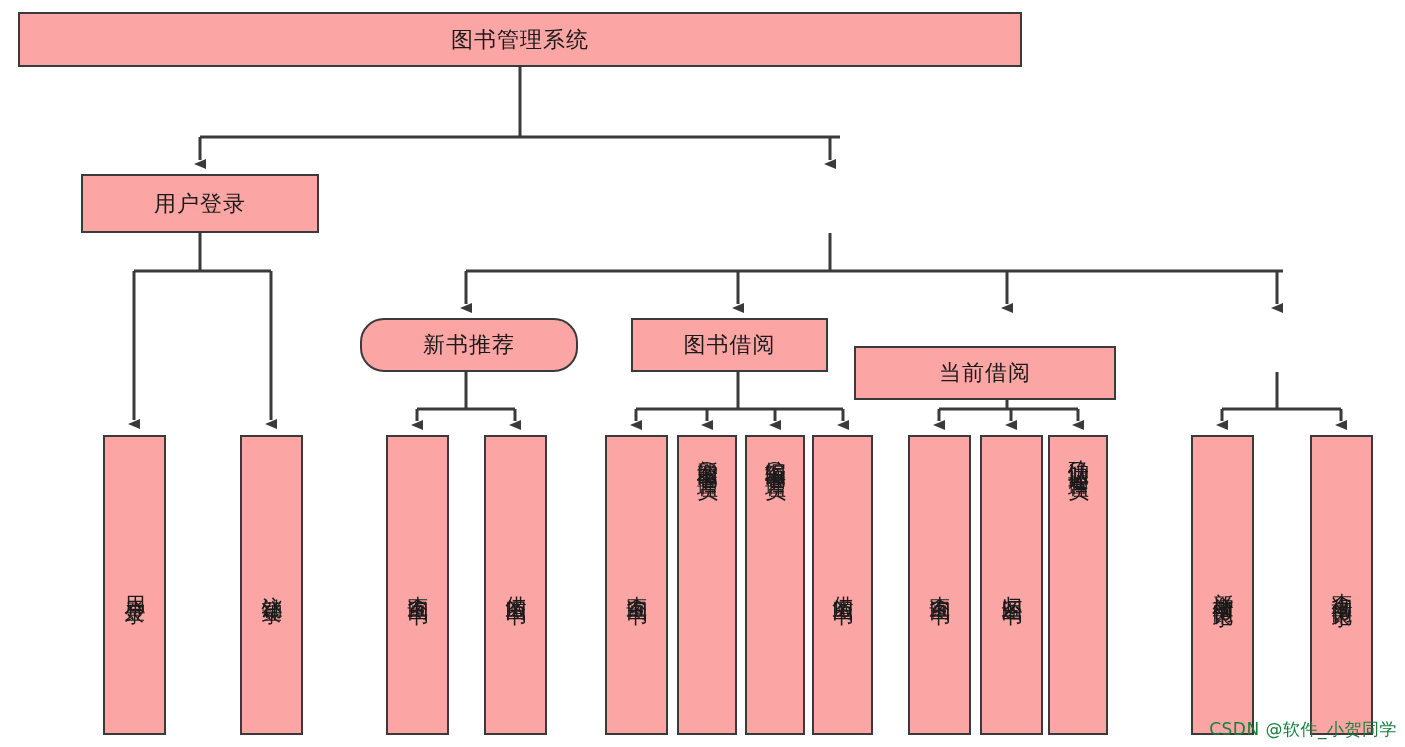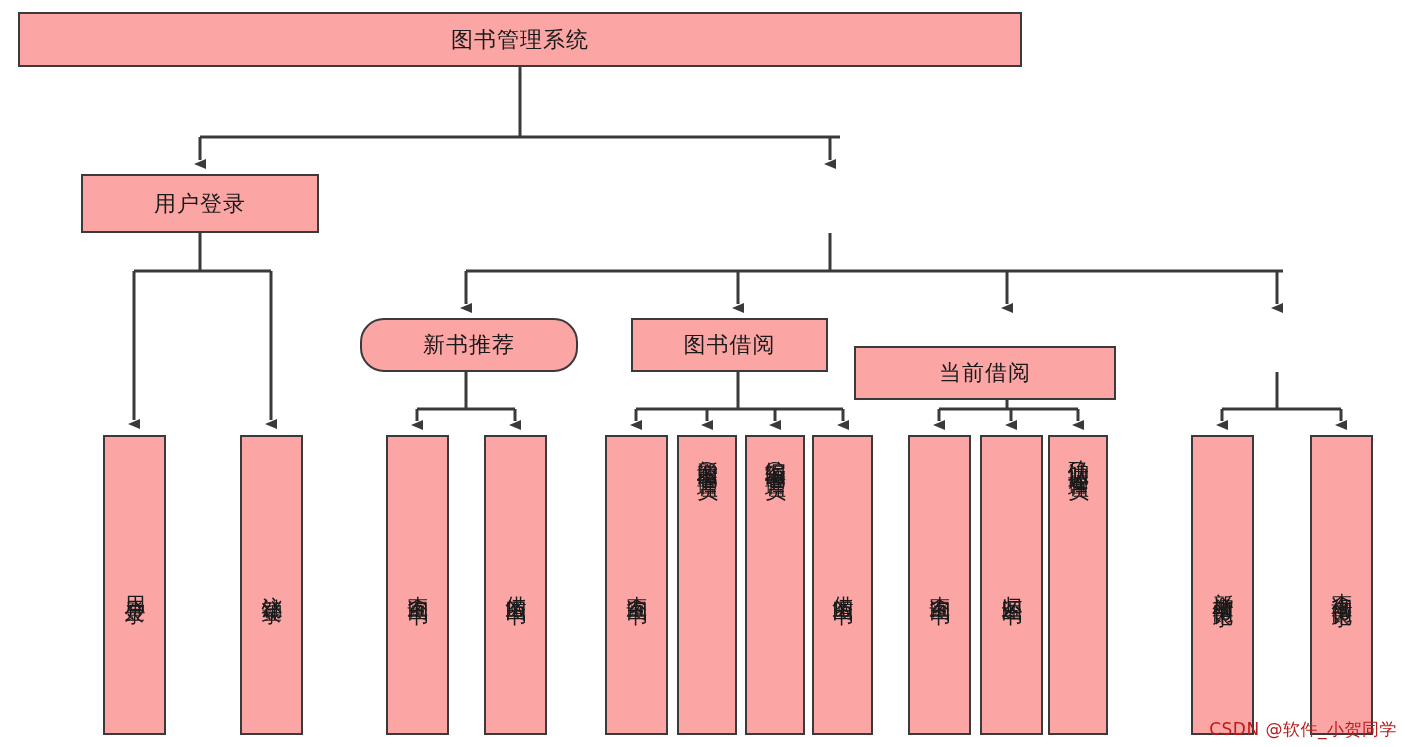--- a/index.html
+++ b/index.html
@@ -57,21 +57,21 @@
   }
   .node.v.top .lbl {
     align-self: flex-start;
     margin-top: 6px;
   }
   #watermark {
     position: absolute;
     right: 8px;
     bottom: 6px;
     font-size: 17px;
-    color: #b91c1c;
+    color: #15803d;
     white-space: nowrap;
     letter-spacing: 0.5px;
     margin-top: 20px;
   }
 </style>
 </head>
 <body>
 
 <div id="canvas">
 

